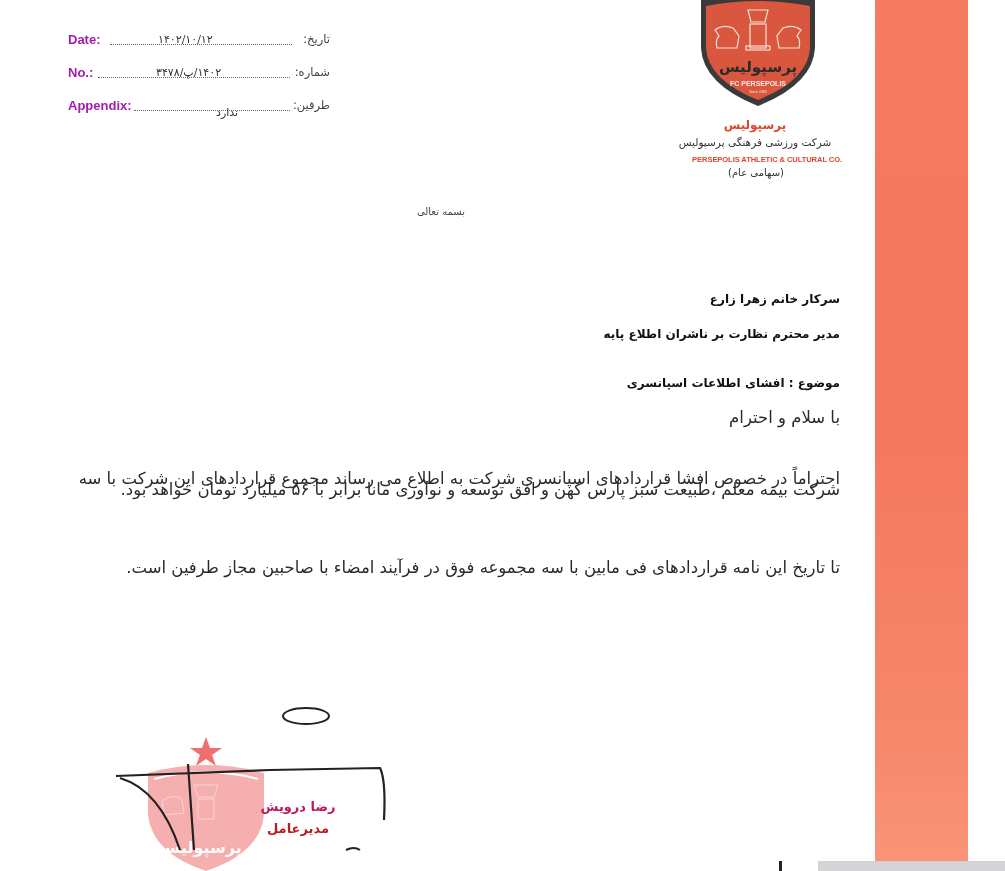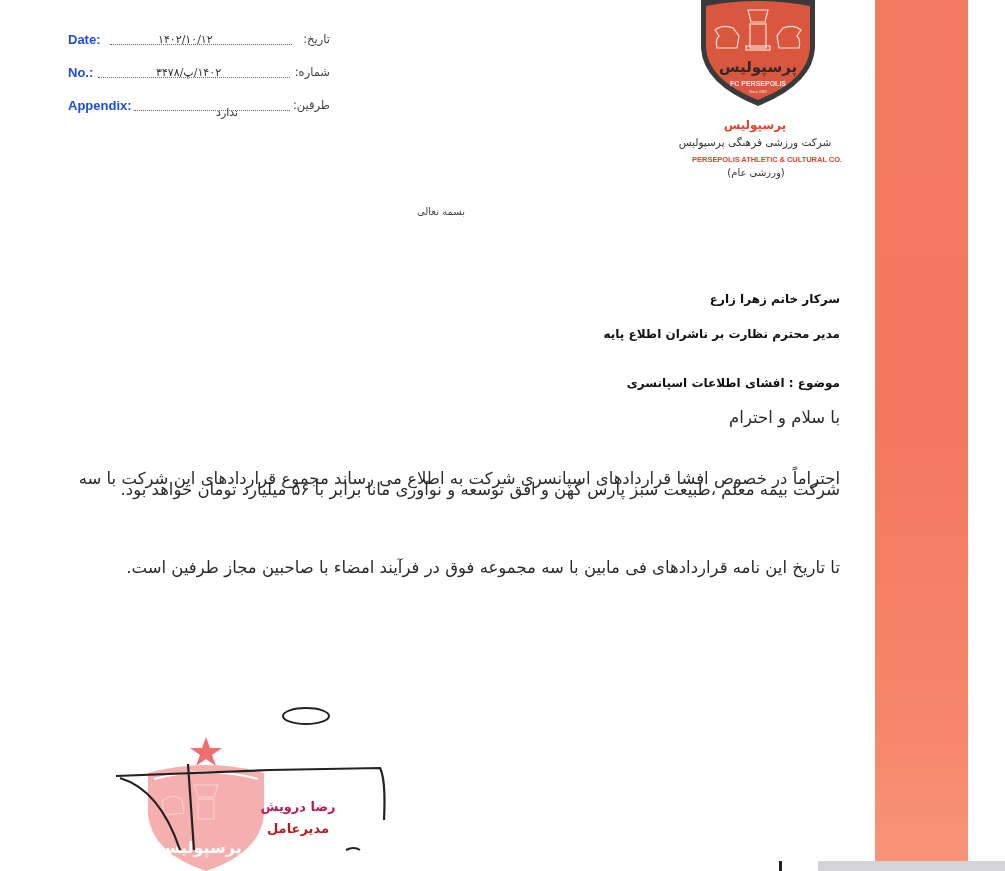--- a/index.html
+++ b/index.html
@@ -5,21 +5,21 @@
     html, body { margin: 0; padding: 0; }
     body {
       width: 1005px; height: 871px; position: relative; overflow: hidden;
       background: #ffffff;
       font-family: "DejaVu Sans", sans-serif;
       color: #222;
     }
 
     
     .meta-row { position: absolute; left: 68px; width: 262px; height: 20px; font-size: 12px; }
-    .meta-label { position: absolute; left: 0; top: 0; font-family: "Liberation Sans", sans-serif; font-weight: bold; color: #1d4ed8; font-size: 13px; }
+    .meta-label { position: absolute; left: 0; top: 0; font-family: "Liberation Sans", sans-serif; font-weight: bold; color: #a21caf; font-size: 13px; }
     .meta-dots { position: absolute; top: 12px; border-bottom: 1px dotted #666; height: 0; }
     .meta-fa { position: absolute; right: 0; top: 0; font-size: 11.5px; color: #444; direction: rtl; }
     .meta-val { position: absolute; top: 1px; font-size: 11px; color: #333; direction: rtl; white-space: nowrap; }
 
     
     .crest { position: absolute; left: 693px; top: -4px; width: 130px; height: 112px; }
     .logo-fa-red { position: absolute; left: 690px; top: 118px; width: 130px; text-align: center; color: #e0452b; font-size: 12px; font-weight: bold; direction: rtl; }
     .logo-fa { position: absolute; left: 672px; top: 136px; width: 166px; text-align: center; color: #333; font-size: 10.5px; direction: rtl; }
     .logo-en { position: absolute; left: 668px; top: 155px; width: 174px; text-align: right; color: #e0452b; font-size: 7.6px; font-weight: bold; font-family: "Liberation Sans", sans-serif; letter-spacing: -0.1px; }
     .logo-type { position: absolute; left: 710px; top: 167px; width: 92px; text-align: center; color: #333; font-size: 10px; direction: rtl; }
@@ -74,21 +74,21 @@
     <path d="M22 34 Q30 28 40 32 L46 40 L44 52 L24 52 Q22 44 26 40 Z"></path>
     <path d="M108 34 Q100 28 90 32 L84 40 L86 52 L106 52 Q108 44 104 40 Z"></path>
   </g>
   <text x="65" y="76" text-anchor="middle" font-size="15" font-weight="bold" fill="#2a2a2a" font-family="DejaVu Sans, sans-serif">پرسپولیس</text>
   <text x="65" y="90" text-anchor="middle" font-size="7" font-weight="bold" fill="#fbe9e2" font-family="Liberation Sans, sans-serif">FC PERSEPOLIS</text>
   <text x="65" y="97" text-anchor="middle" font-size="3.5" fill="#fbe9e2" font-family="Liberation Sans, sans-serif">Since 1963</text>
 </svg>
 <div class="logo-fa-red">پرسپولیس</div>
 <div class="logo-fa">شرکت ورزشی فرهنگی پرسپولیس</div>
 <div class="logo-en">PERSEPOLIS ATHLETIC &amp; CULTURAL CO.</div>
-<div class="logo-type">(ورزشی عام)</div>
+<div class="logo-type">(سهامی عام)</div>
 
 <div class="strip"></div>
 <div class="gray-bar"></div>
 <div class="tick-mark"></div>
 
 <div class="bismillah rtl">بسمه تعالی</div>
 <div class="recipient rtl" style="top:292px;">سرکار خانم زهرا زارع</div>
 <div class="recipient rtl" style="top:327px;">مدیر محترم  نظارت بر ناشران اطلاع پایه</div>
 <div class="recipient rtl" style="top:376px;">موضوع : افشای اطلاعات اسپانسری</div>
 <div class="body-line rtl" style="top:408px;">با سلام و احترام</div>

